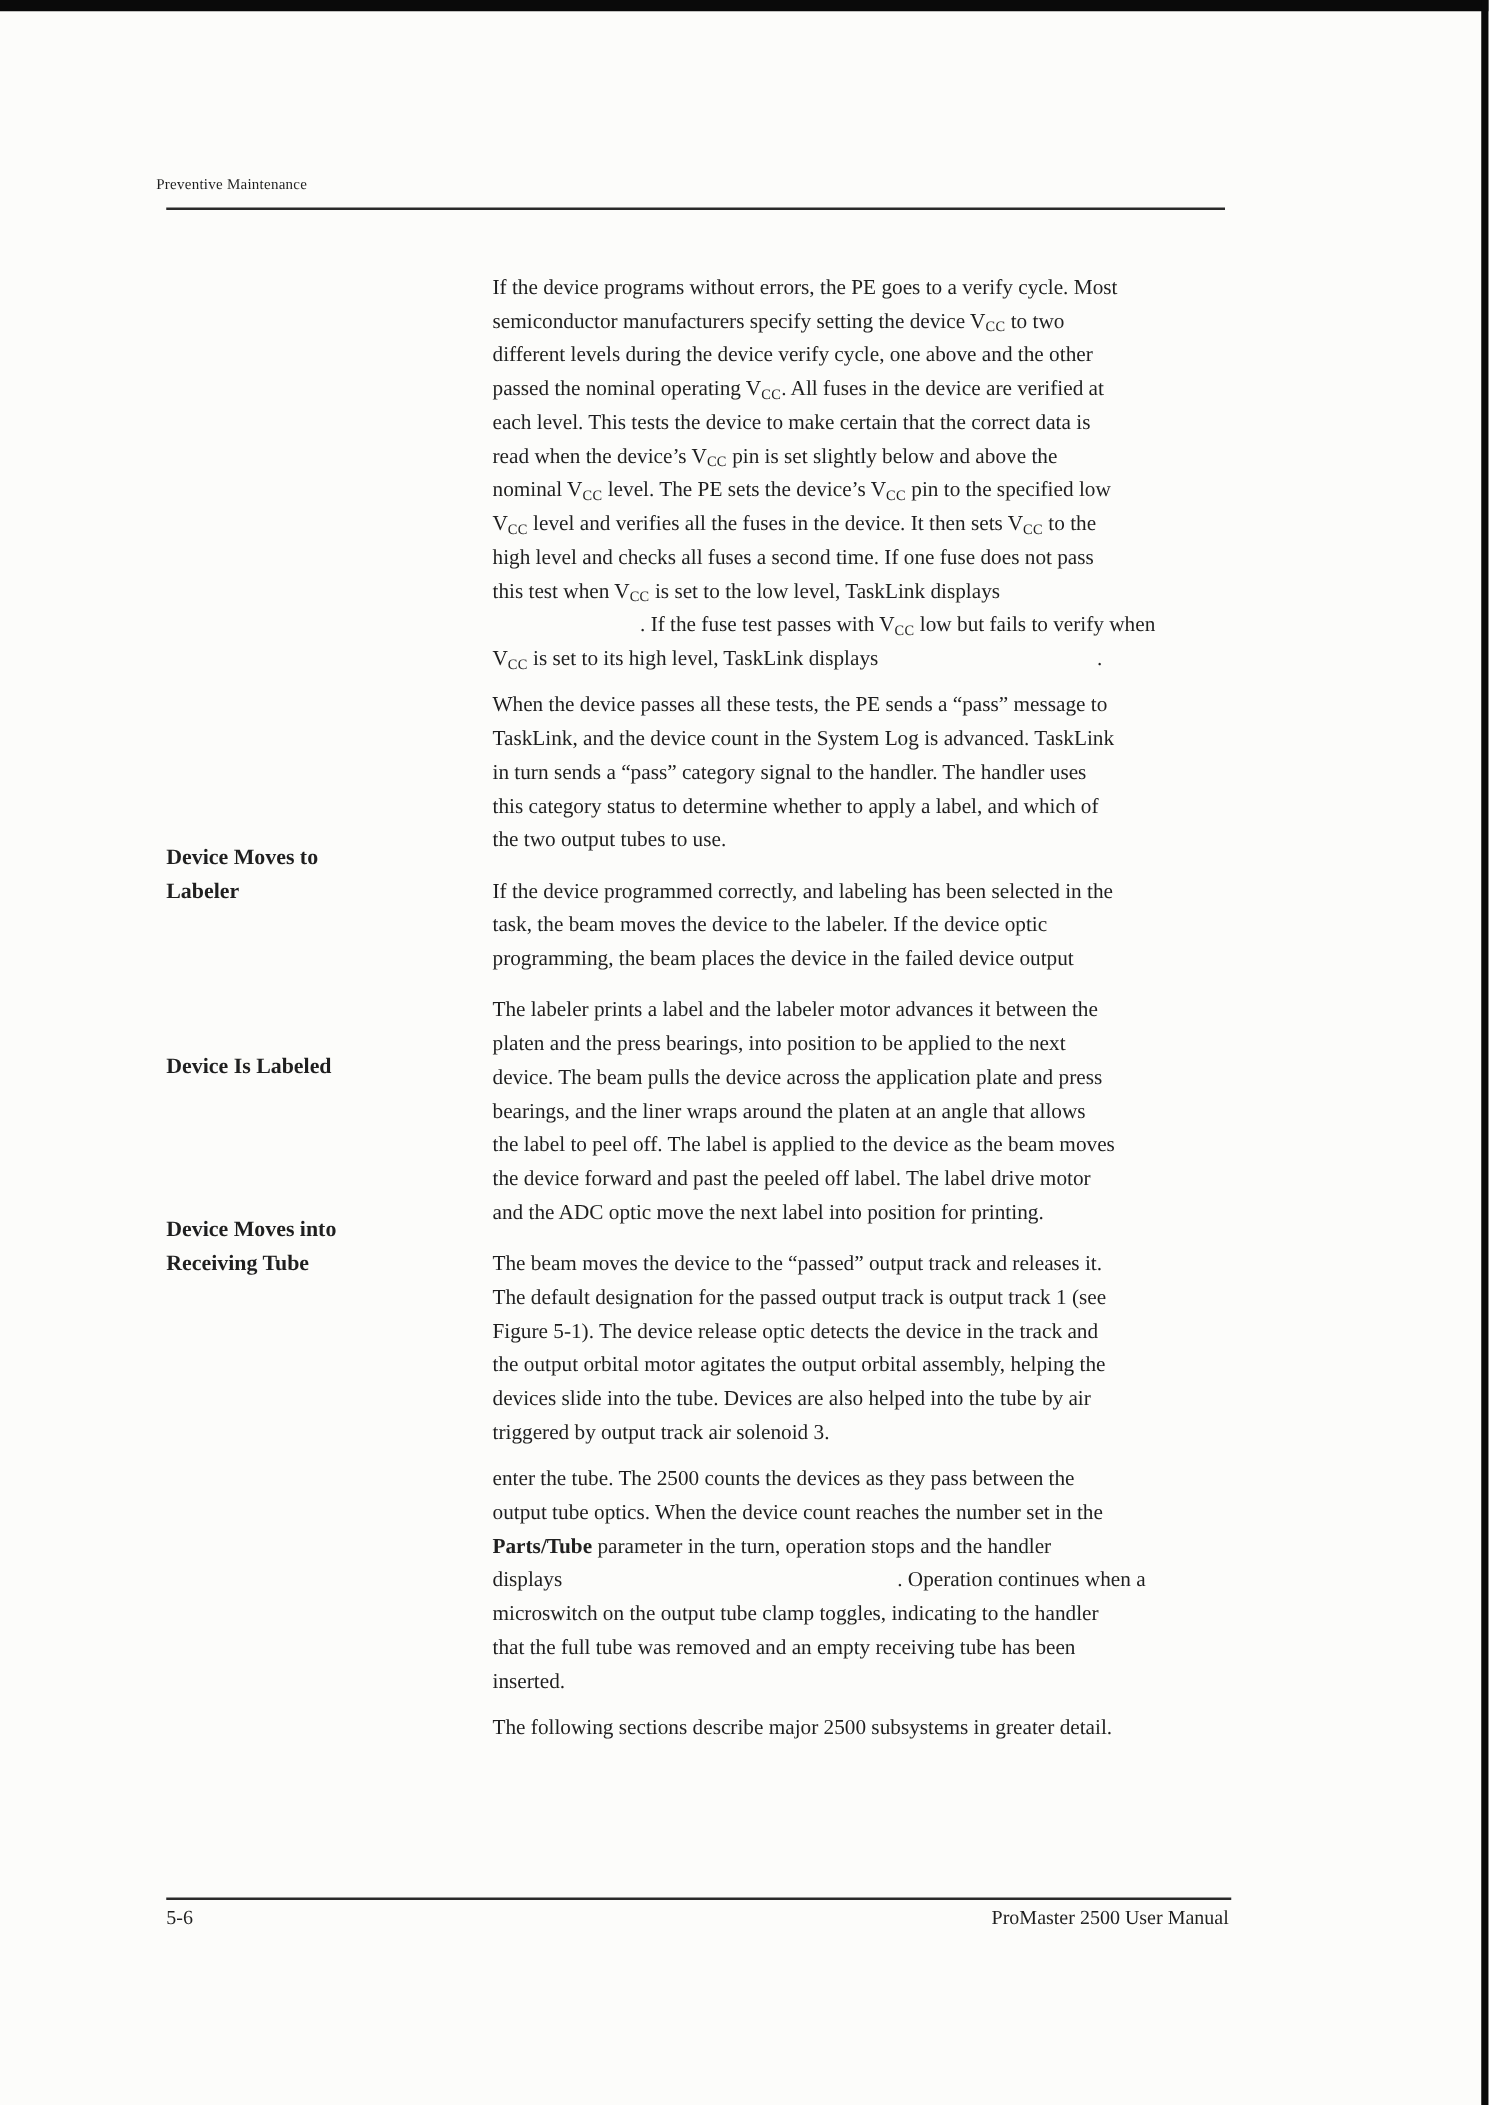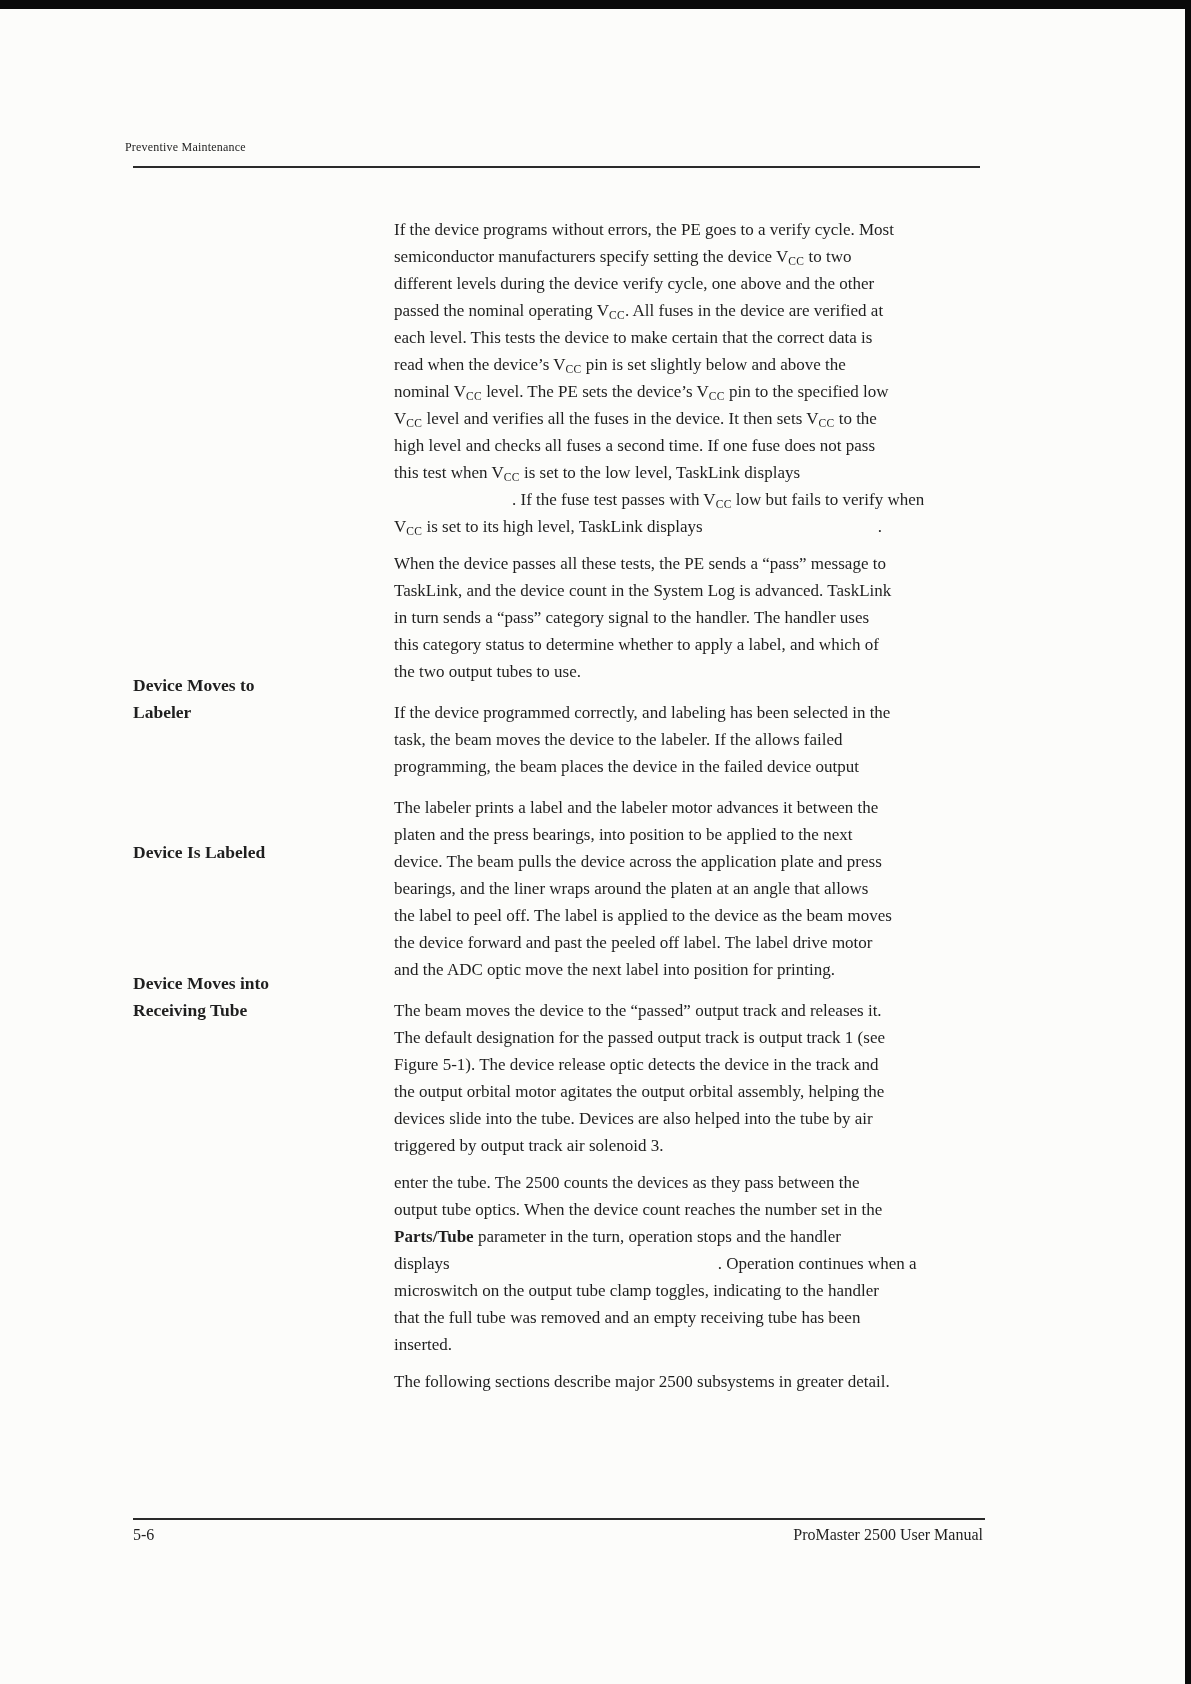--- a/index.html
+++ b/index.html
@@ -69,21 +69,21 @@
         </div>
       </div>
       <div class="section-row">
         <div class="heading-col" style="margin-top: -27px;">
           <div>Device Moves to</div>
           <div>Labeler</div>
         </div>
         <div class="body-col">
           <div class="para">
             <div class="line"><span class="">If the device programmed correctly, and labeling has been selected in the</span></div>
-            <div class="line"><span class="">task, the beam moves the device to the labeler. If the allows failed</span></div>
+            <div class="line"><span class="">task, the beam moves the device to the labeler. If the device optic</span></div>
             <div class="line"><span class="">programming, the beam places the device in the failed device output</span></div>
           </div>
         </div>
       </div>
       <div class="section-row">
         <div class="heading-col">
           <div>Device Is Labeled</div>
         </div>
         <div class="body-col">
           <div class="para">

